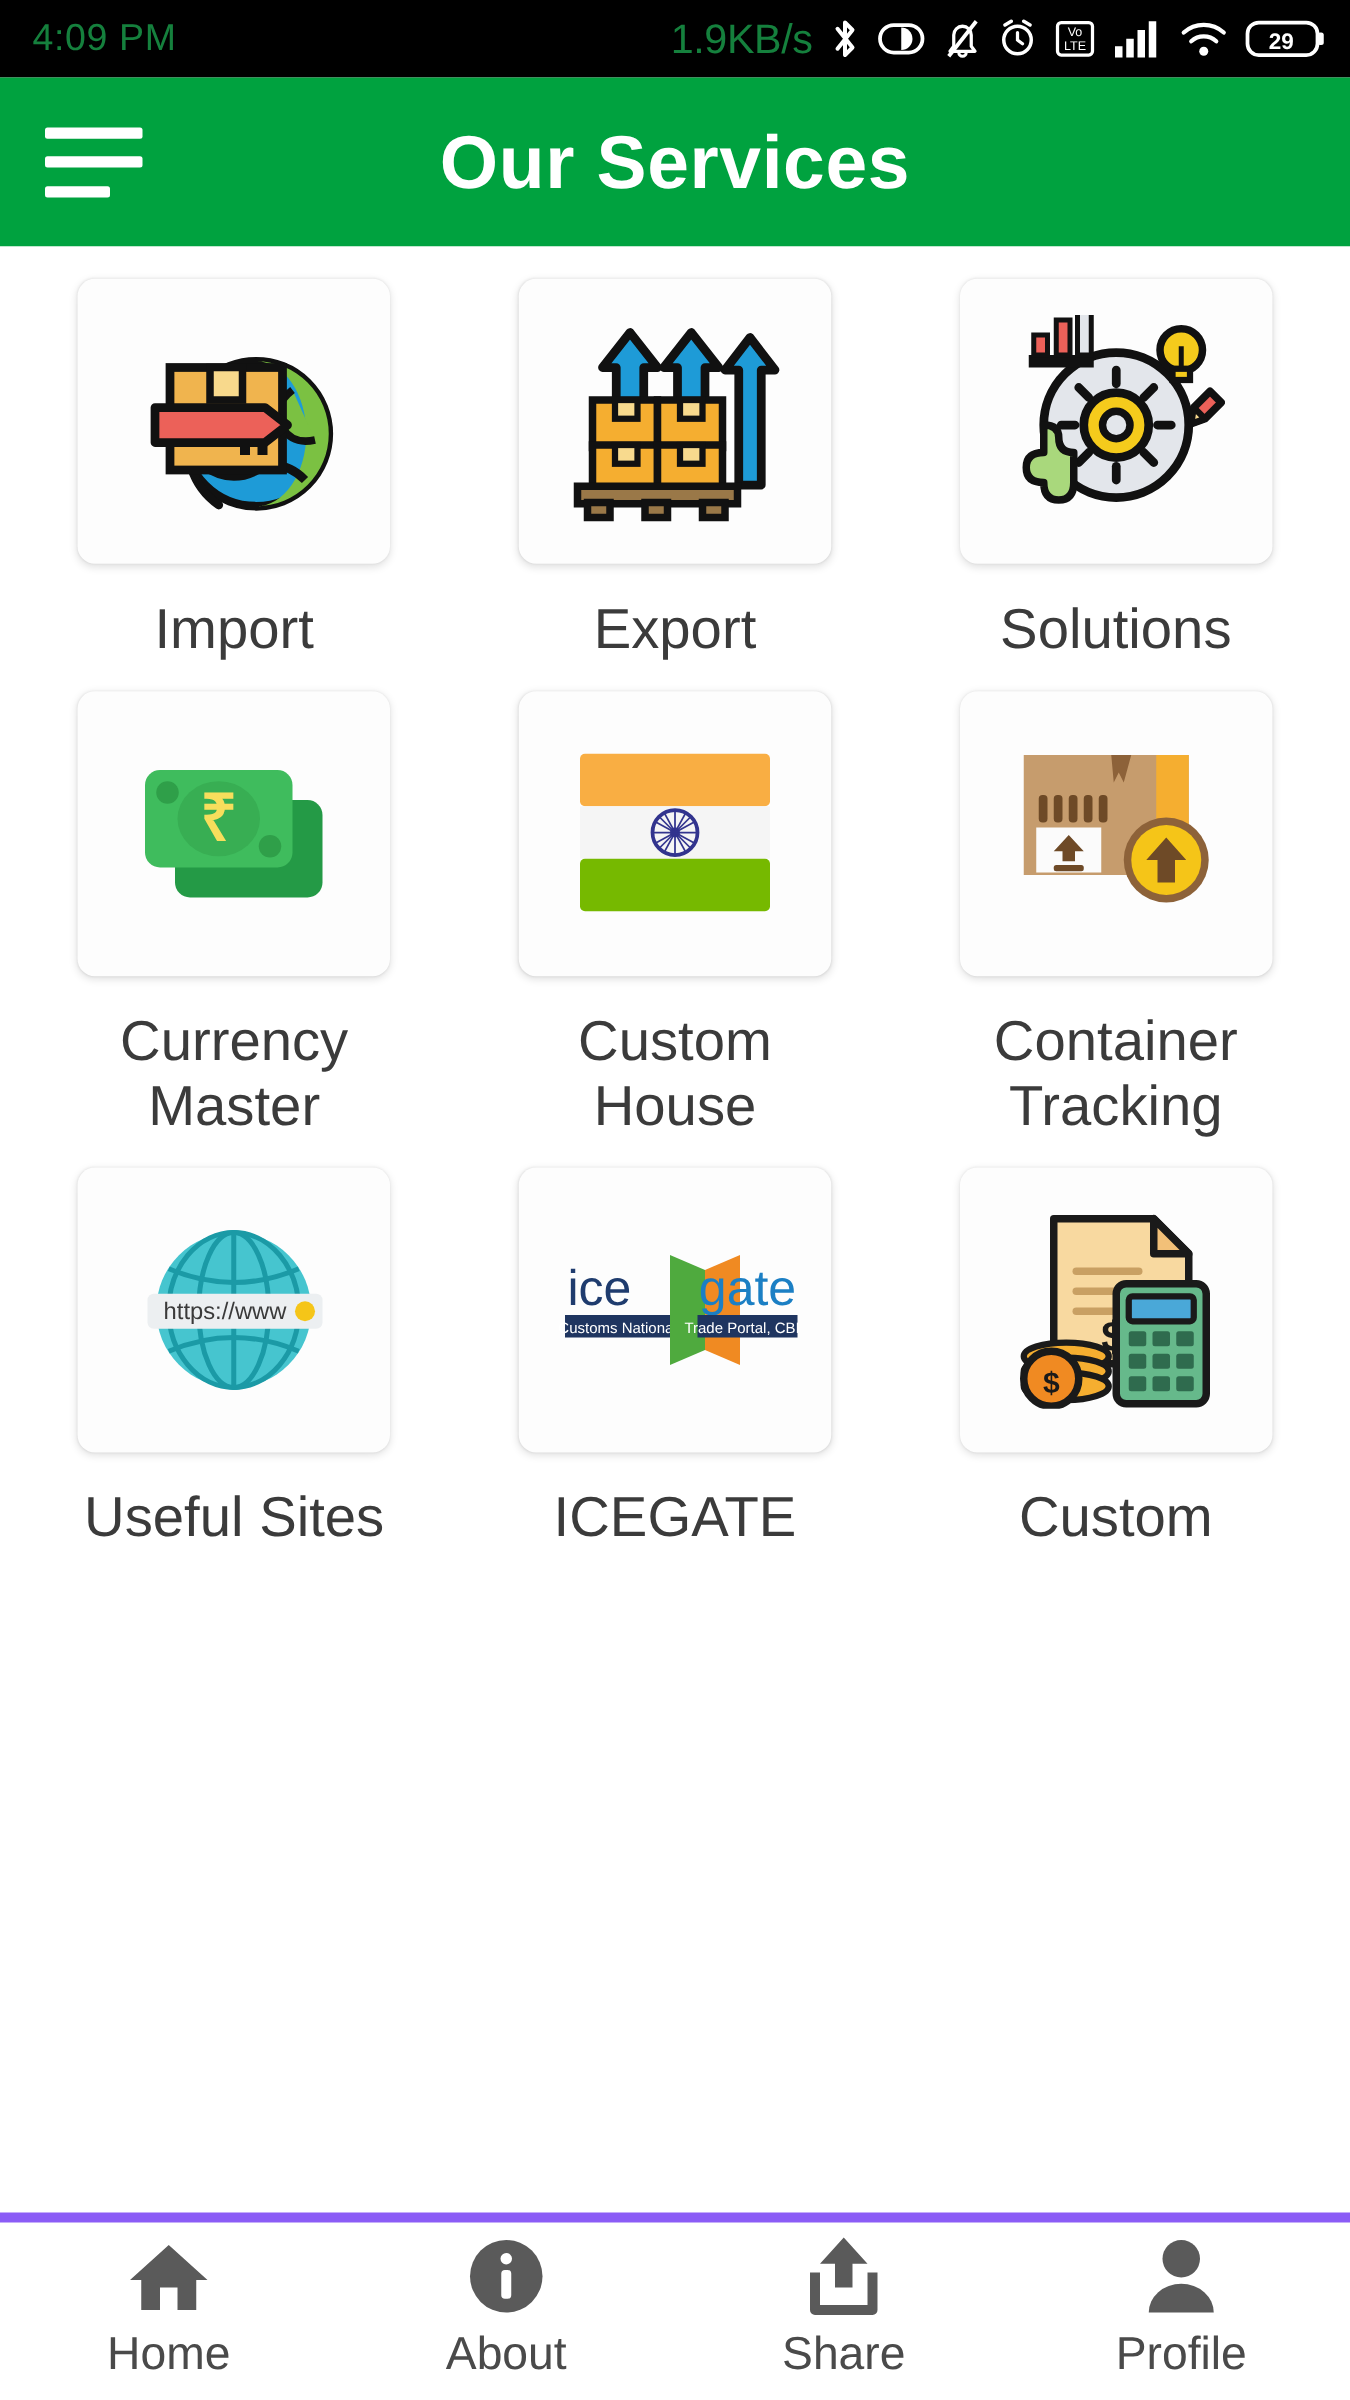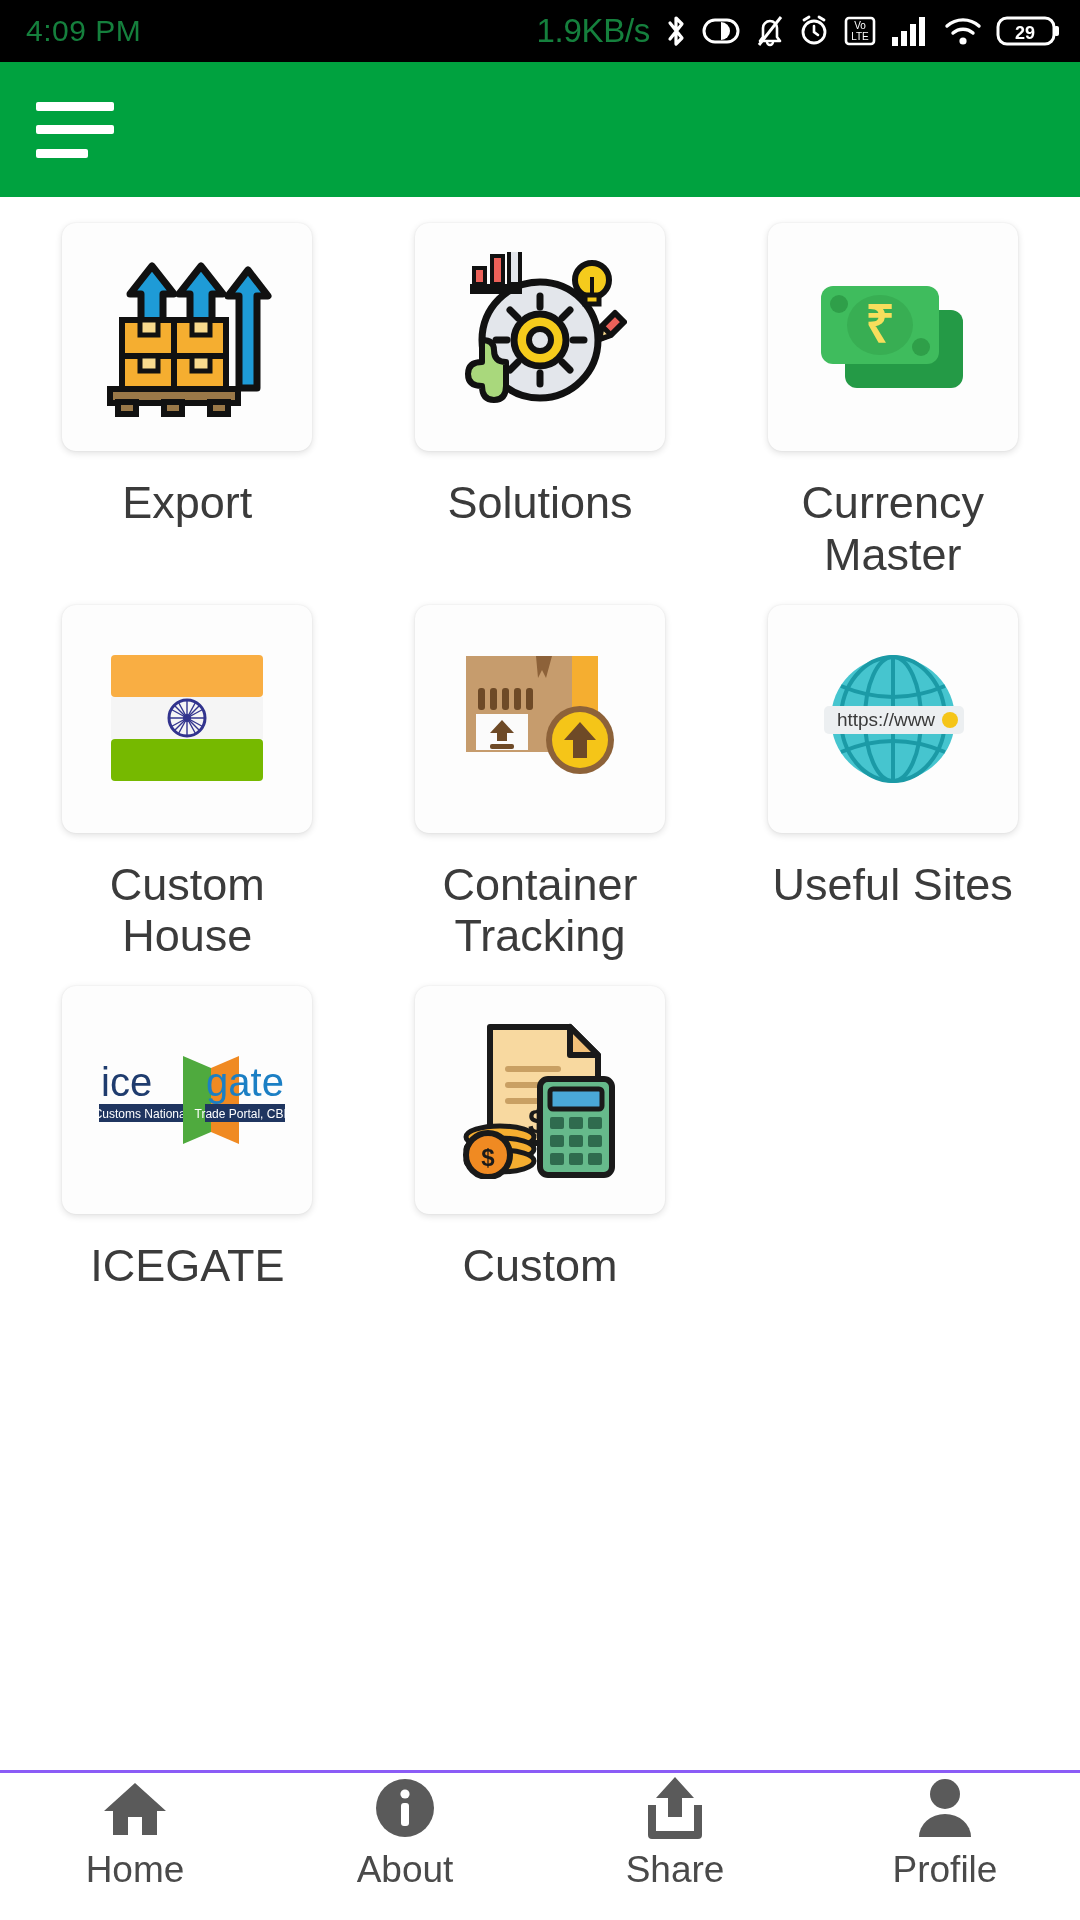--- a/index.html
+++ b/index.html
@@ -58,22 +58,22 @@
   .card svg { display:block; }
   .cap {
     margin-top:26px; margin-bottom:24px;
     font-size:45px; color:#3b3b3b; text-align:center;
     line-height:1.15; letter-spacing:0px;
     white-space:pre-line;
   }
 
   
   .bottomnav {
-    flex:0 0 150px; border-top:3px solid #8b5cf6; background:#fff;
-    display:flex; align-items:flex-start; justify-content:space-around;
+    flex:0 0 150px; border-top:8px solid #8b5cf6; background:#fff;
+    display:flex; align-items:center; justify-content:space-around;
     padding-bottom:8px;
   }
   .navitem { display:flex; flex-direction:column; align-items:center; gap:10px; cursor:pointer; width:25%; }
   .navlabel { font-size:37px; color:#4a4a4a; }
   .navicon { height:66px; display:flex; align-items:flex-end; justify-content:center; }
 </style>
 </head>
 <body>
 
 <div class="phone">
@@ -138,25 +138,43 @@
       </span>
     </div>
   </div>
 
   <div class="appbar">
     <div class="hamburger">
       <span></span>
         <span></span>
         <span></span>
     </div>
+    <div class="appbar-title">Our Services</div>
   </div>
 
   <div class="content">
     <div class="grid">
 
+      <div class="cell">
+        <div class="card">
+          <svg width="175" height="170" viewBox="0 0 175 170">
+            <circle cx="105" cy="95" r="58" fill="#1e9bd7" stroke="#111" stroke-width="7"></circle>
+            <path d="M105 37 a58 58 0 0 1 0 116 a40 58 0 0 0 0 -116Z" fill="#7bc142"></path>
+            <path d="M62 120 q22 16 44 4 q20 -10 38 8" fill="none" stroke="#111" stroke-width="7"></path>
+            <path d="M75 152 a58 58 0 0 1 -22 -30" fill="none" stroke="#111" stroke-width="7" stroke-linecap="round"></path>
+            <path d="M134 60 q-18 14 -8 30 q8 14 26 10" fill="#7bc142" stroke="#111" stroke-width="6"></path>
+            <rect x="36" y="42" width="90" height="82" fill="#f0b44e" stroke="#111" stroke-width="7"></rect>
+            <rect x="68" y="42" width="26" height="26" fill="#f8d98c" stroke="#111" stroke-width="6"></rect>
+            <rect x="92" y="104" width="8" height="8" fill="#111"></rect>
+              <rect x="106" y="104" width="8" height="8" fill="#111"></rect>
+            <path d="M24 74 L112 74 L130 88 L112 102 L24 102 Z" fill="#ec6159" stroke="#111" stroke-width="7" stroke-linejoin="round"></path>
+          </svg>
+        </div>
+        <div class="cap">Import</div>
+      </div>
 
       <div class="cell">
         <div class="card">
           <svg width="175" height="170" viewBox="0 0 175 170">
             <path d="M148 18 L168 44 L157 44 L157 136 L139 136 L139 44 L128 44 Z" fill="#1e9bd7" stroke="#111" stroke-width="7" stroke-linejoin="round"></path>
             <path d="M52 14 L74 42 L63 42 L63 70 L41 70 L41 42 L30 42 Z" fill="#1e9bd7" stroke="#111" stroke-width="7" stroke-linejoin="round"></path>
             <path d="M101 14 L123 42 L112 42 L112 70 L90 70 L90 42 L79 42 Z" fill="#1e9bd7" stroke="#111" stroke-width="7" stroke-linejoin="round"></path>
             <rect x="22" y="68" width="52" height="38" fill="#f5ae30" stroke="#111" stroke-width="6"></rect>
             <rect x="74" y="68" width="52" height="38" fill="#f5ae30" stroke="#111" stroke-width="6"></rect>
             <rect x="22" y="104" width="52" height="36" fill="#f5ae30" stroke="#111" stroke-width="6"></rect>

